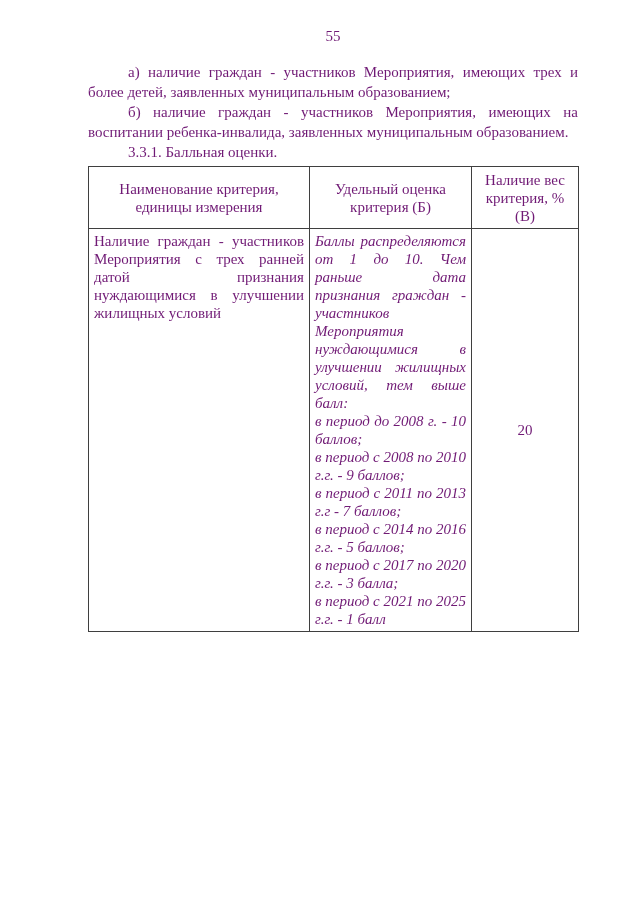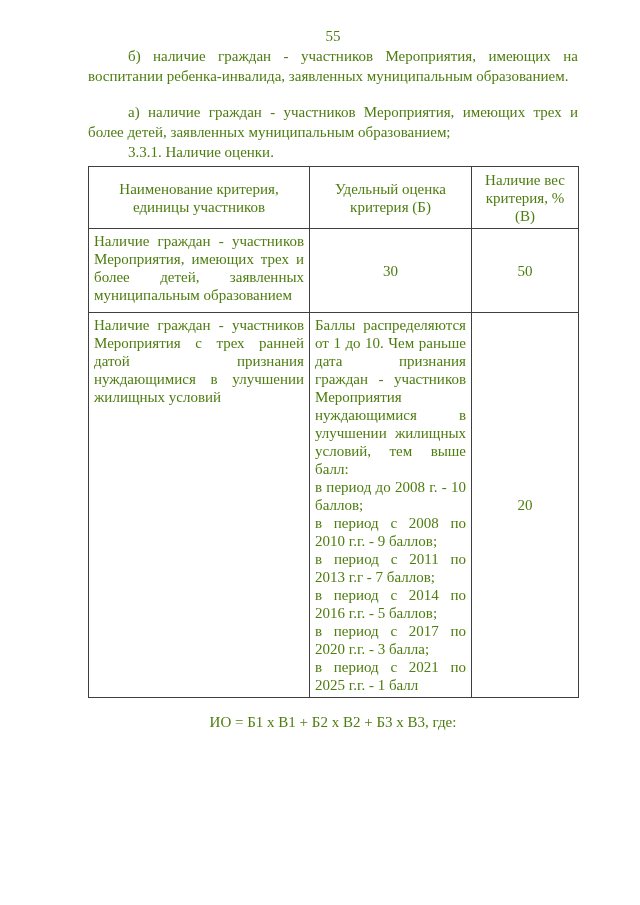--- a/index.html
+++ b/index.html
@@ -1,21 +1,21 @@
 <!DOCTYPE html>
 <html><head>
 <meta charset="utf-8">
 <style>
   html, body { margin: 0; padding: 0; background: #fff; }
   .page {
     position: relative;
     width: 640px;
     height: 905px;
     background: #fff;
-    color: #4d7c0f;
+    color: #701a75;
     font-family: "Liberation Serif", serif;
     font-size: 15px;
     line-height: 20px;
     overflow: hidden;
     box-sizing: border-box;
     padding-top: 26px;
   }
   .page-number {
     text-align: center;
     width: 490px;
@@ -51,20 +51,21 @@
     height: 62px;
   }
   .cell-text {
     text-align: justify;
     vertical-align: top;
   }
   .cell-multiline {
     text-align: justify;
     vertical-align: top;
     white-space: pre-line;
+    font-style: italic;
   }
   .cell-num {
     text-align: center;
     vertical-align: middle;
   }
   .row-1 td { height: 84px; }
   .row-2 td { height: 95px; }
   .method {
     margin: 22px 62px 0 88px;
     width: 490px;
@@ -77,55 +78,49 @@
     text-align: center;
   }
 </style>
 </head>
 <body>
 
 <div class="page">
 
   <div class="page-number">55</div>
 
+  <p class="body-par first-par">а) наличие граждан - участников Мероприятия, имеющих трех и более детей, заявленных муниципальным образованием;</p>
+
   <p class="body-par">б) наличие граждан - участников Мероприятия, имеющих на воспитании ребенка-инвалида, заявленных муниципальным образованием.</p>
 
-  <p class="body-par first-par">а) наличие граждан - участников Мероприятия, имеющих трех и более детей, заявленных муниципальным образованием;</p>
-
-  <p class="body-par">3.3.1. Наличие оценки.</p>
+  <p class="body-par">3.3.1. Балльная оценки.</p>
 
   <table class="criteria-table">
     <colgroup>
       <col class="c1">
       <col class="c2">
       <col class="c3">
     </colgroup>
     <thead>
       <tr>
-        <th>Наименование критерия, единицы участников</th>
+        <th>Наименование критерия, единицы измерения</th>
         <th>Удельный оценка критерия (Б)</th>
         <th>Наличие вес критерия, % (В)</th>
       </tr>
     </thead>
     <tbody>
-      <tr class="row-1">
-        <td class="cell-text">Наличие граждан - участников Мероприятия, имеющих трех и более детей, заявленных муниципальным образованием</td>
-        <td class="cell-num">30</td>
-        <td class="cell-num">50</td>
-      </tr>
       <tr class="row-3">
         <td class="cell-text">Наличие граждан - участников Мероприятия с трех ранней датой признания нуждающимися в улучшении жилищных условий</td>
         <td class="cell-multiline">Баллы распределяются от 1 до 10. Чем раньше дата признания граждан - участников Мероприятия нуждающимися в улучшении жилищных условий, тем выше балл:
 в период до 2008 г. - 10 баллов;
 в период с 2008 по 2010 г.г. - 9 баллов;
 в период с 2011 по 2013 г.г - 7 баллов;
 в период с 2014 по 2016 г.г. - 5 баллов;
 в период с 2017 по 2020 г.г. - 3 балла;
 в период с 2021 по 2025 г.г. - 1 балл</td>
         <td class="cell-num">20</td>
       </tr>
     </tbody>
   </table>
 
 
-  <p class="formula">ИО = Б1 х В1 + Б2 х В2 + Б3 х В3, где:</p>
 
 </div>
 
 </body></html>

